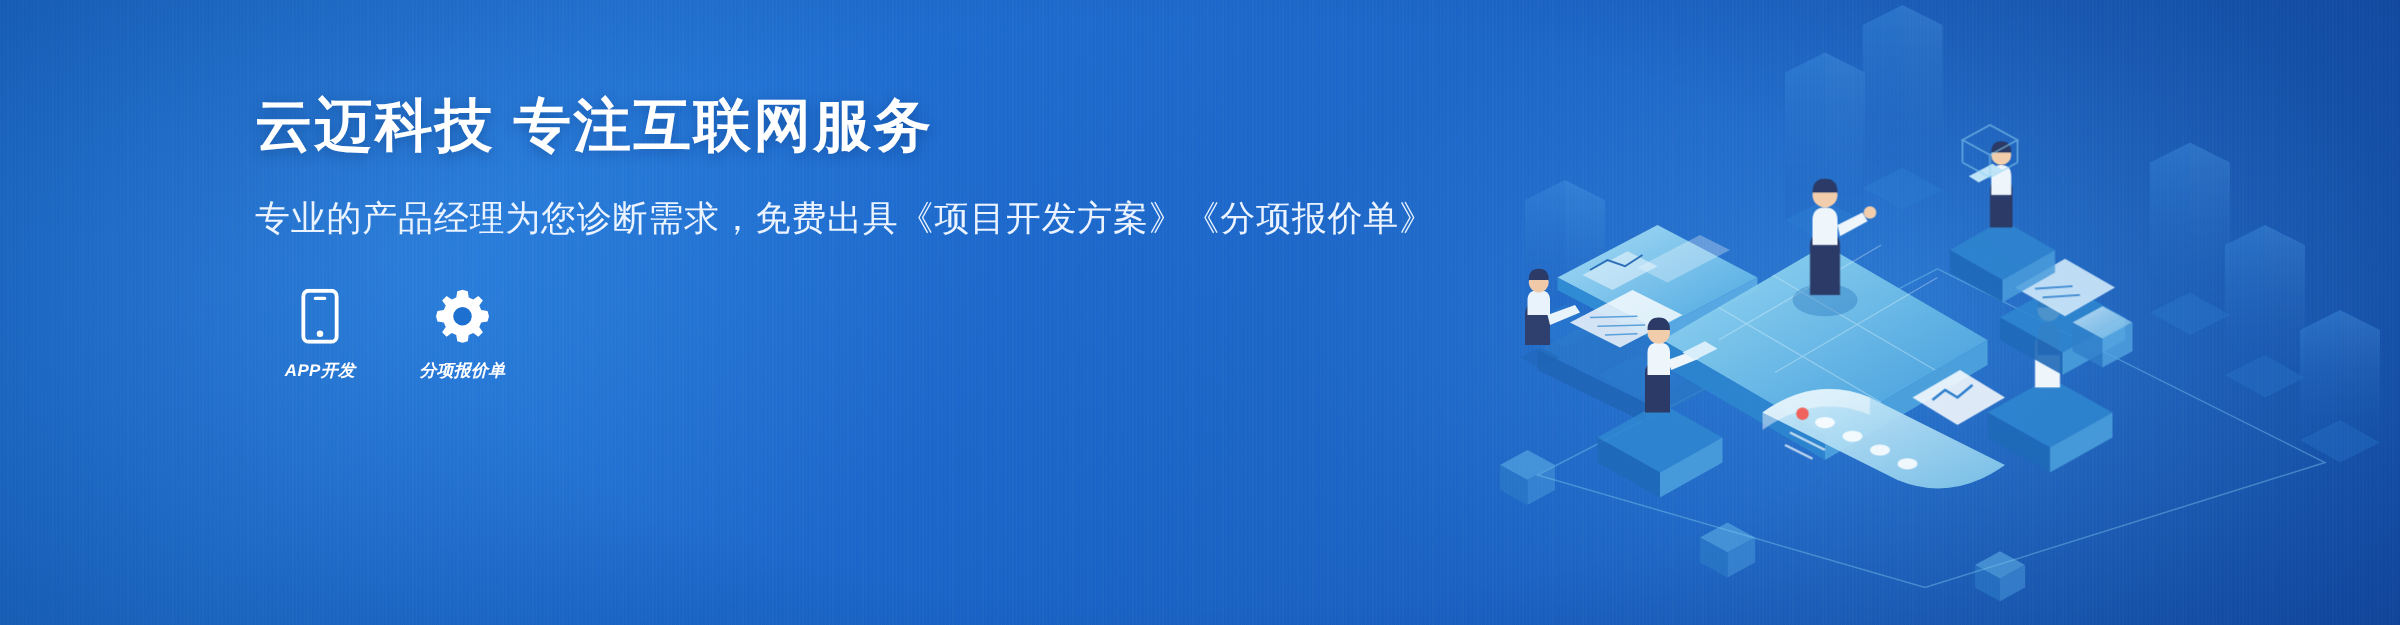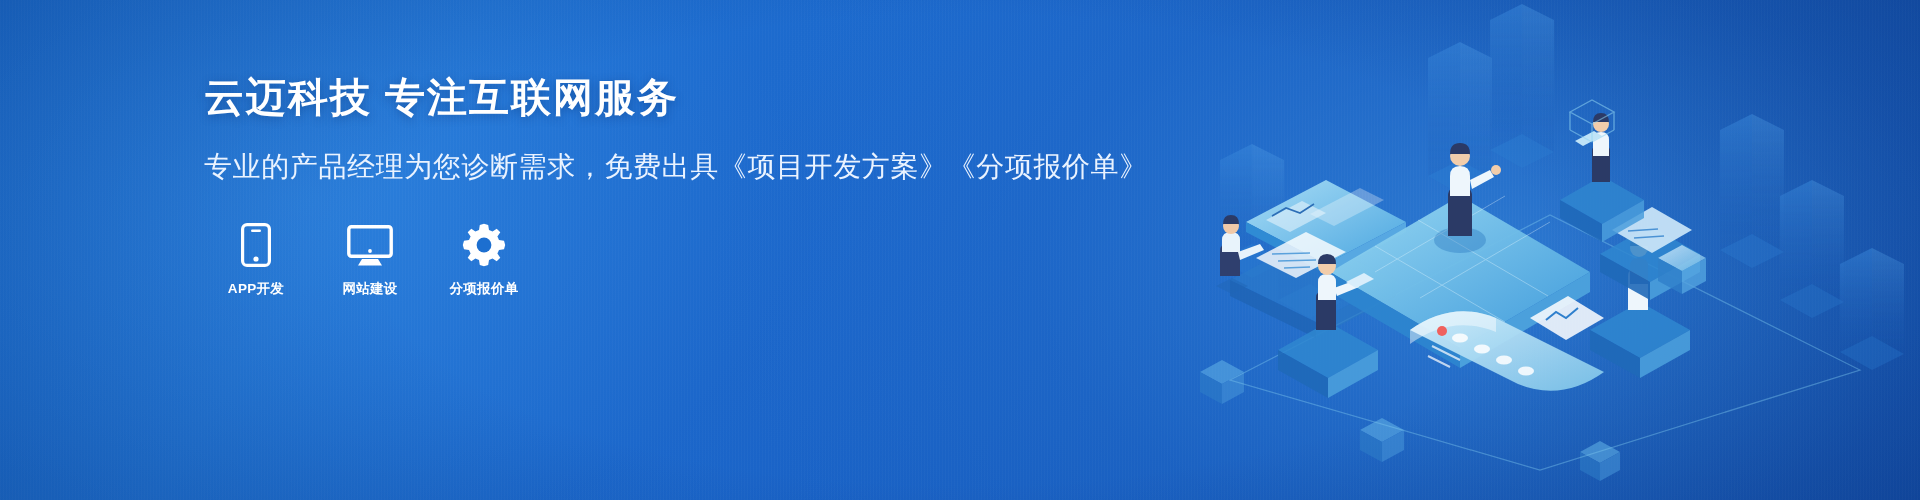--- a/index.html
+++ b/index.html
@@ -32,21 +32,21 @@
   }
 
   
   .content {
     position:absolute;
     left:204px; top:72px;
     width:700px;
     z-index:6;
   }
   .headline {
-    font-size:40px;
+    font-size:46px;
     font-weight:bold;
     color:#ffffff;
     letter-spacing:2px;
     line-height:1.25;
     white-space:nowrap;
     text-shadow:0 2px 10px rgba(4,38,98,0.35);
   }
   .subtitle {
     margin-top:22px;
   }
@@ -64,20 +64,21 @@
     align-items:flex-start;
     margin-top:32px;
     gap:38px;
     padding-left:14px;
   }
   .service-item {
     display:flex;
     flex-direction:column;
     align-items:center;
     width:76px;
+    font-style:italic;
   }
   .service-icon {
     height:46px;
     display:flex;
     align-items:flex-end;
     justify-content:center;
   }
   .service-icon svg { display:block; }
   .service-label {
     margin-top:13px;
@@ -344,30 +345,20 @@
             <rect x="1.6" y="1.6" width="26.8" height="40.8" rx="4.5" ry="4.5" fill="none" stroke="#ffffff" stroke-width="3.2"></rect>
             <rect x="10" y="6.4" width="10" height="2.6" rx="1.3" fill="#ffffff"></rect>
             <circle cx="15" cy="36" r="2.6" fill="#ffffff"></circle>
           </svg>
         </span>
         <span class="service-label">APP开发</span>
       </div>
 
 
 
-      <div class="service-item">
-        <span class="service-icon">
-          <svg width="46" height="42" viewBox="0 0 46 42" xmlns="http://www.w3.org/2000/svg">
-            <rect x="1.8" y="1.8" width="42.4" height="29.4" rx="2.6" ry="2.6" fill="none" stroke="#ffffff" stroke-width="3.4"></rect>
-            <circle cx="23" cy="26" r="1.9" fill="#ffffff"></circle>
-            <path d="M15 34 L31 34 L35 40.5 L11 40.5 Z" fill="#ffffff"></path>
-          </svg>
-        </span>
-        <span class="service-label">网站建设</span>
-      </div>
 
       <div class="service-item">
         <span class="service-icon">
           <svg width="44" height="44" viewBox="0 0 44 44" xmlns="http://www.w3.org/2000/svg">
             <path d="M22 0.8 L26.2 2.0 L27.0 7.0 L30.6 8.6 L34.7 5.7 L38.3 9.3 L35.4 13.4 L37.0 17.0 L42.0 17.8 L43.2 22 L42.0 26.2 L37.0 27.0 L35.4 30.6 L38.3 34.7 L34.7 38.3 L30.6 35.4 L27.0 37.0 L26.2 42.0 L22 43.2 L17.8 42.0 L17.0 37.0 L13.4 35.4 L9.3 38.3 L5.7 34.7 L8.6 30.6 L7.0 27.0 L2.0 26.2 L0.8 22 L2.0 17.8 L7.0 17.0 L8.6 13.4 L5.7 9.3 L9.3 5.7 L13.4 8.6 L17.0 7.0 L17.8 2.0 Z" fill="#ffffff"></path>
             <circle cx="22" cy="22" r="7.4" fill="#1d6fd0"></circle>
           </svg>
         </span>
         <span class="service-label">分项报价单</span>
       </div>

